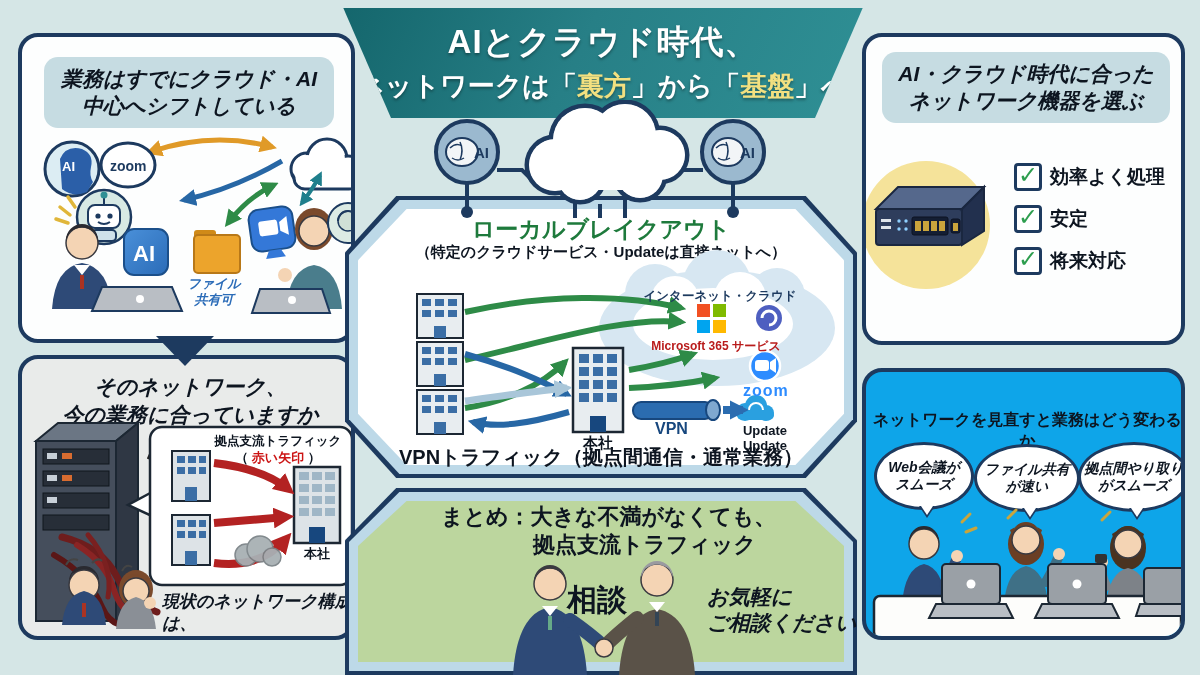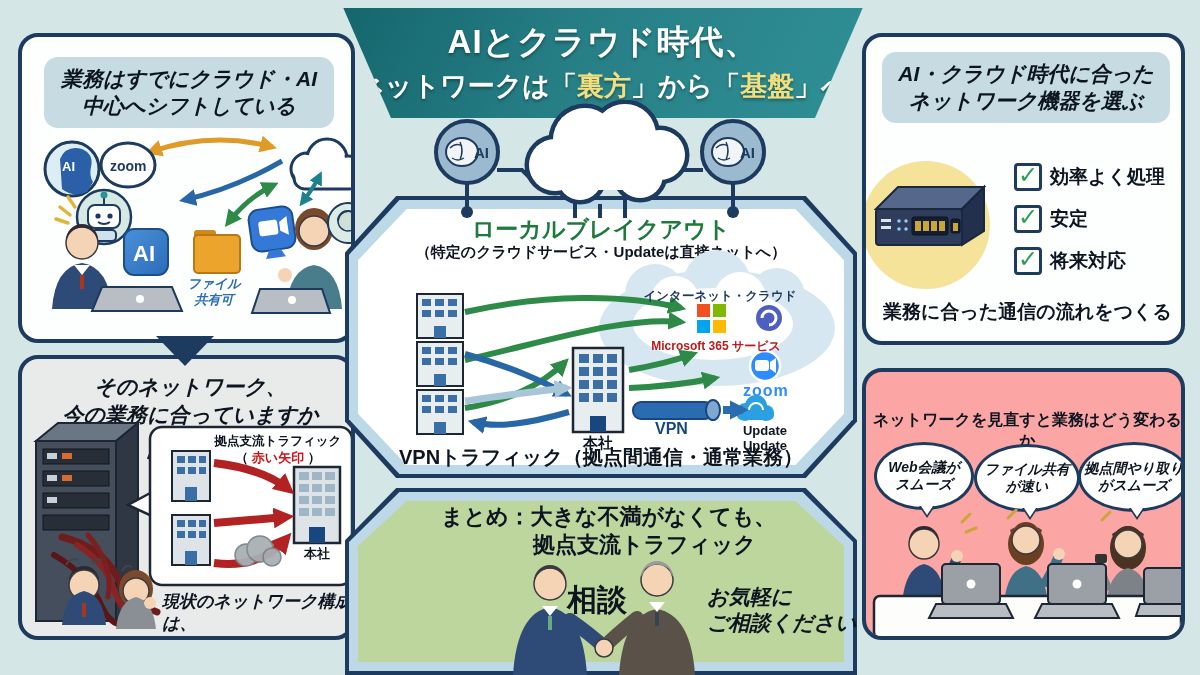--- a/index.html
+++ b/index.html
@@ -5,21 +5,21 @@
   html,body{margin:0;padding:0;}
   body{font-family:"Liberation Sans","DejaVu Sans",sans-serif;background:#d5e6e6;}
   .canvas{position:relative;width:1200px;height:675px;background:#d5e6e6;overflow:hidden;}
   .abs{position:absolute;}
   .b{font-weight:700;}
   .pre{white-space:pre-line;font-style:italic;}
   
   .panel{position:absolute;border:4px solid #1d3a5f;border-radius:20px;box-sizing:border-box;overflow:hidden;}
   .panel-white{background:#fdfefe;}
   .panel-gray{background:#e9ebea;}
-  .panel-yellow{background:#fca5a5;}
+  .panel-yellow{background:#0ea5e9;}
   .headbox{position:absolute;background:#c6dce2;border-radius:14px;text-align:center;
            font-weight:700;color:#0d1520;line-height:1.3;}
   
   .banner{position:absolute;left:338px;top:8px;width:530px;height:110px;
           background:linear-gradient(115deg,#14666c 0%,#277f86 45%,#2f9095 100%);
           clip-path:polygon(1% 0,99% 0,90% 100%,10% 100%);text-align:center;color:#fff;}
   .banner .l1{margin-top:12px;font-size:33px;font-weight:700;letter-spacing:1px;text-shadow:0 2px 3px rgba(0,0,0,.35);}
   .banner .l2{margin-top:3px;font-size:27px;font-weight:700;text-shadow:0 2px 3px rgba(0,0,0,.35);}
   .banner .hl{color:#f2e080;}
   
@@ -536,21 +536,20 @@
       <span class="b" style="font-size:19px;color:#0d1520;">効率よく処理</span>
     </div>
     <div class="checkrow" style="left:148px;top:168px;">
       <span class="cb">✓</span>
       <span class="b" style="font-size:19px;color:#0d1520;">安定</span>
     </div>
     <div class="checkrow" style="left:148px;top:210px;">
       <span class="cb">✓</span>
       <span class="b" style="font-size:19px;color:#0d1520;">将来対応</span>
     </div>
-    <div class="abs b ctext" style="left:4px;top:262px;width:315px;font-size:19px;color:#0d1520;">業務に合った通信の流れをつくる</div>
   </div>
 
   <div class="panel panel-yellow" style="left:862px;top:368px;width:323px;height:272px;">
     <div class="abs b ctext" style="left:2px;top:38px;width:319px;font-size:16px;color:#0d1520;">ネットワークを見直すと業務はどう変わるか</div>
     <div class="bubble pre" style="left:8px;top:70px;width:94px;height:62px;font-size:14px;">
       <span>Web会議が
 スムーズ</span><span class="tail"></span>
     </div>
     <div class="bubble pre" style="left:108px;top:72px;width:100px;height:62px;font-size:14px;">
       <span>ファイル共有

